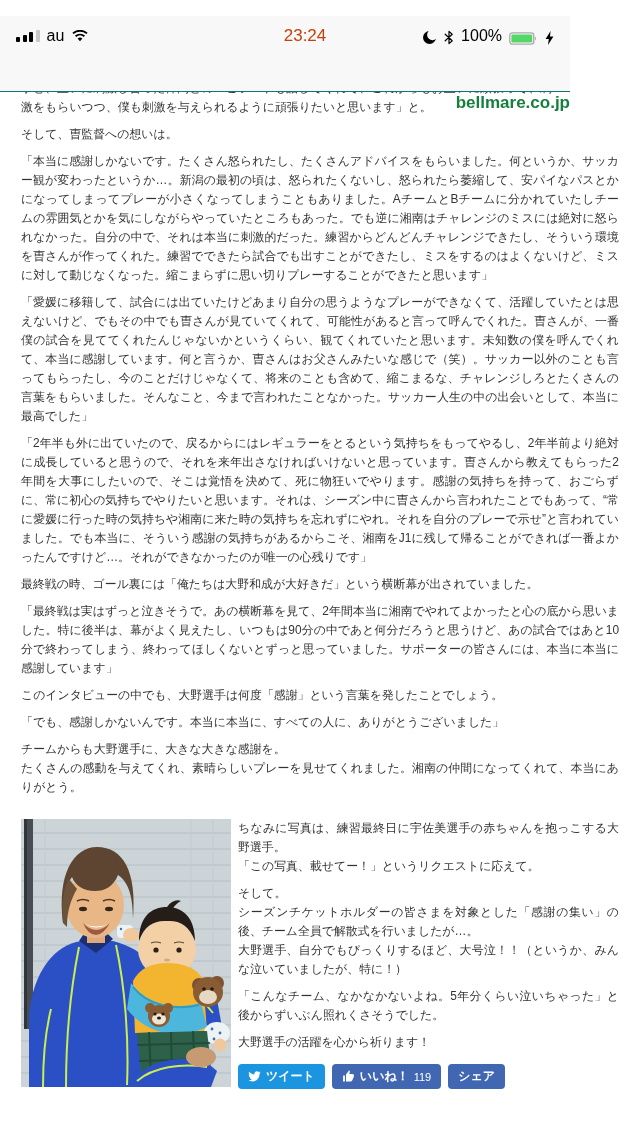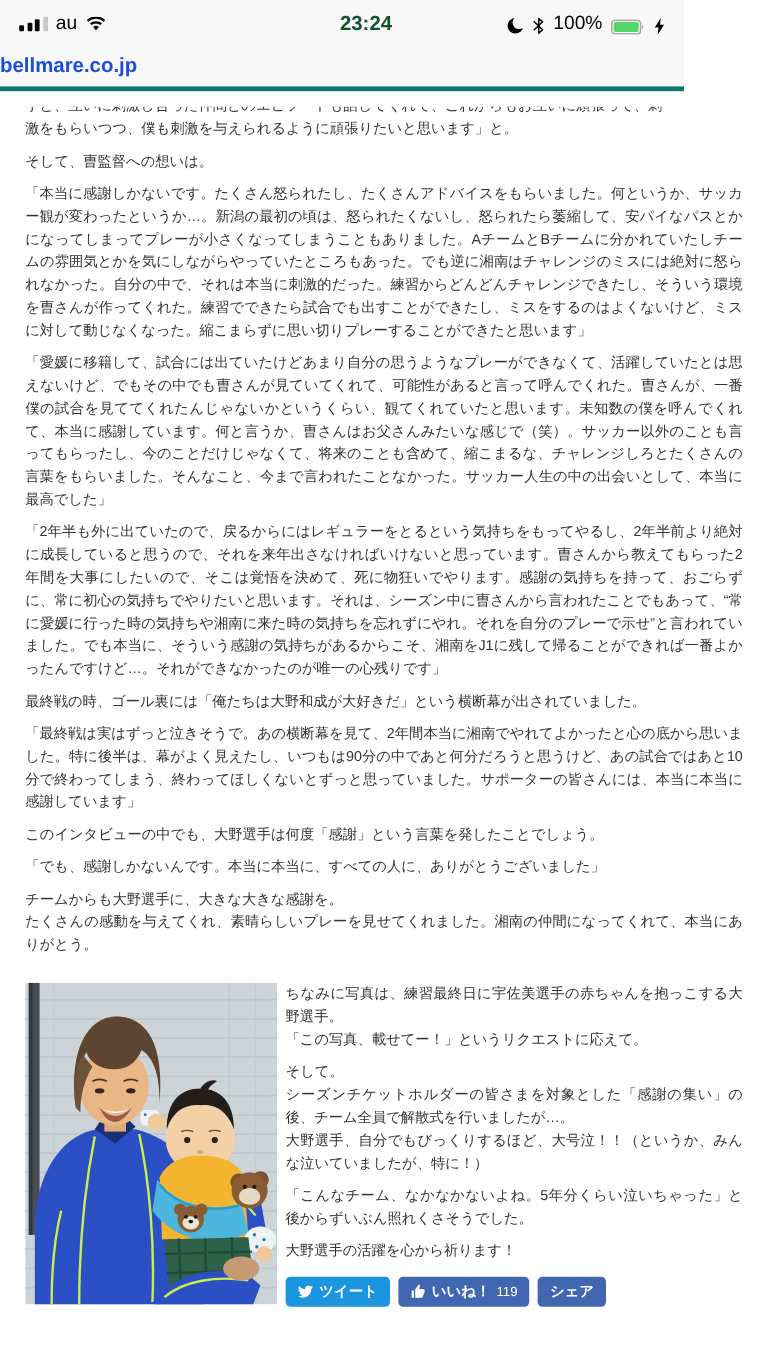--- a/index.html
+++ b/index.html
@@ -3,43 +3,44 @@
 <meta charset="utf-8">
 <style>
   html,body { margin:0; padding:0; }
   body {
     width:640px; height:1136px; overflow:hidden; background:#ffffff;
     font-family:"Liberation Sans", sans-serif;
     -webkit-font-smoothing:antialiased;
   }
   
   .header {
-    position:absolute; top:0; left:0; width:570px; height:76px;
-    background:#f8f8f8; border-bottom:4px solid #0f766e; box-sizing:border-box;
+    position:absolute; top:16px; left:0; width:570px; height:76px;
+    background:#f8f8f8; border-bottom:1px solid #0f766e; box-sizing:border-box;
     z-index:10;
   }
   .statusbar {
     position:relative; height:40px; display:flex; align-items:center;
     padding:0 16px; box-sizing:border-box;
   }
   .sb-left { display:flex; align-items:center; gap:7px; }
   .sb-right { display:flex; align-items:flex-end; gap:7px; margin-left:auto; }
   .sb-time {
     position:absolute; left:0; right:0; top:0; height:40px;
     display:flex; align-items:center; justify-content:center;
-    font-size:17px; font-weight:bold; color:#14532d; pointer-events:none;padding-left:40px;
+    font-size:17px; font-weight:normal; color:#c2410c; pointer-events:none;padding-left:40px;
   }
   .carrier { font-size:16px; color:#000; }
   .pct { font-size:16px; color:#000; }
   .signal { display:flex; align-items:flex-end; gap:2.5px; height:12px; }
   .signal .bar { width:4px; border-radius:1px; background:#000; }
   .signal .bar.dim { background:#c7c7c7; }
   .urltitle {
-    text-align:left; font-size:17px; font-weight:bold; color:#1d4ed8;
+    text-align:right; font-size:17px; font-weight:bold; color:#15803d;
     line-height:30px;
+    margin-top:32px;
   }
   
   .content {
     position:absolute; top:77px; left:0; width:640px;
     padding:0 21px; box-sizing:border-box;
     color:#333333; font-size:11.9px; line-height:19px;
   }
   .para { margin:0 0 8px 0; white-space:pre-line; text-align:justify; }
   .clip-wrap { height:28px; overflow:hidden; position:relative; margin:12px 0 8px 0; }
   .clip-inner { position:absolute; bottom:0; left:0; right:0; }

